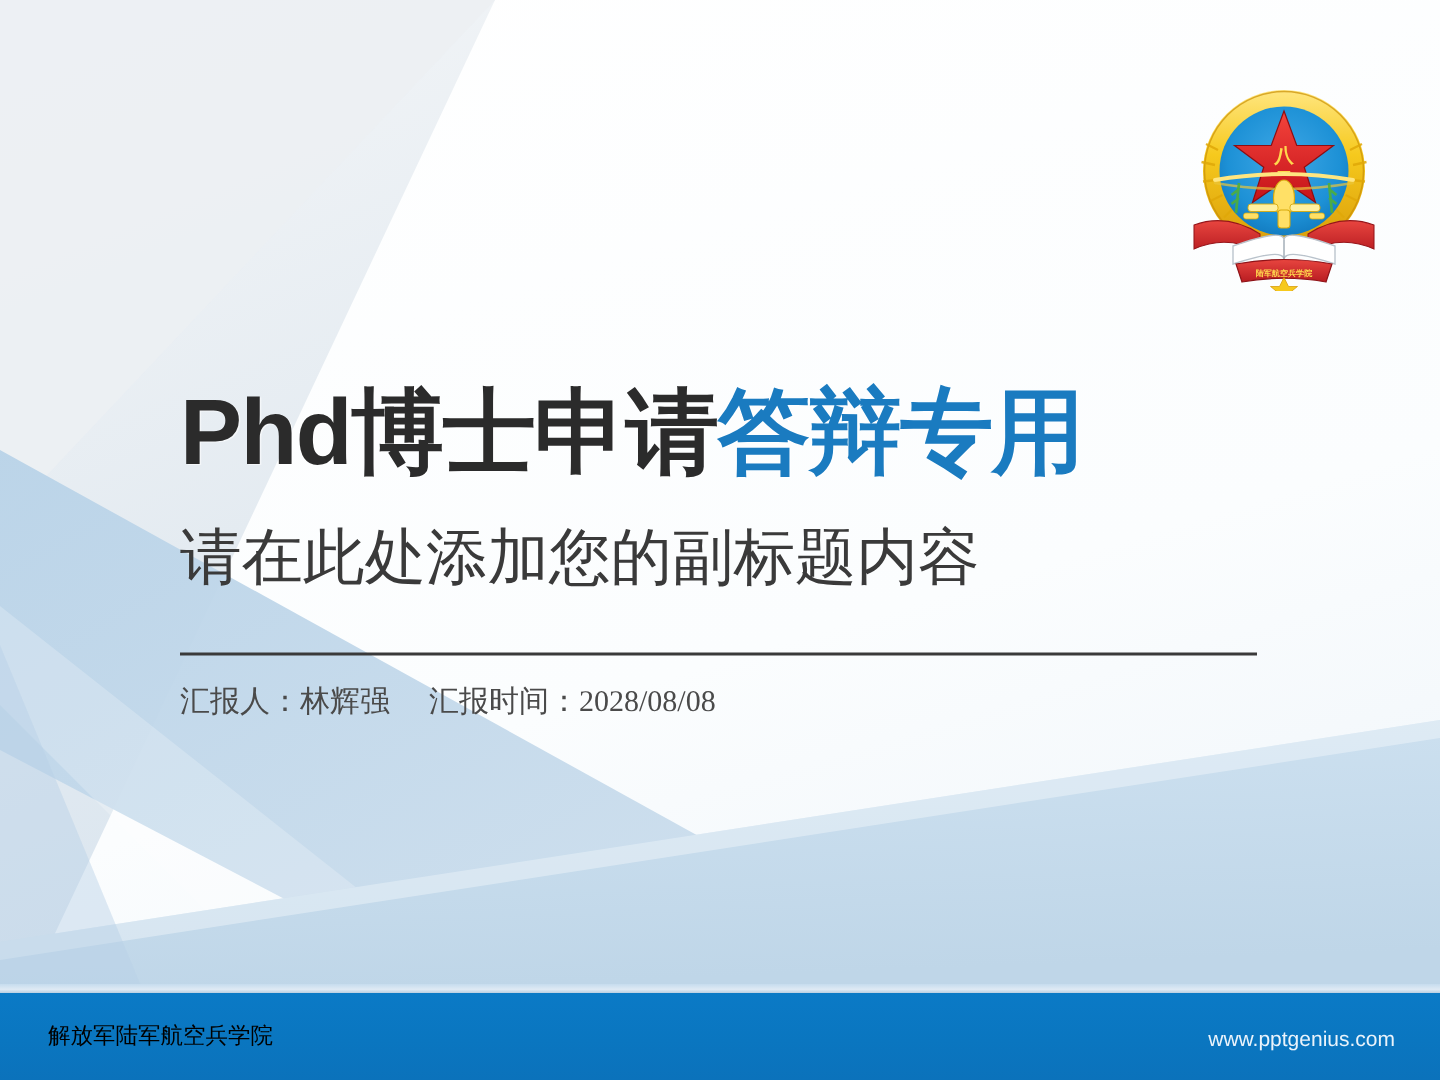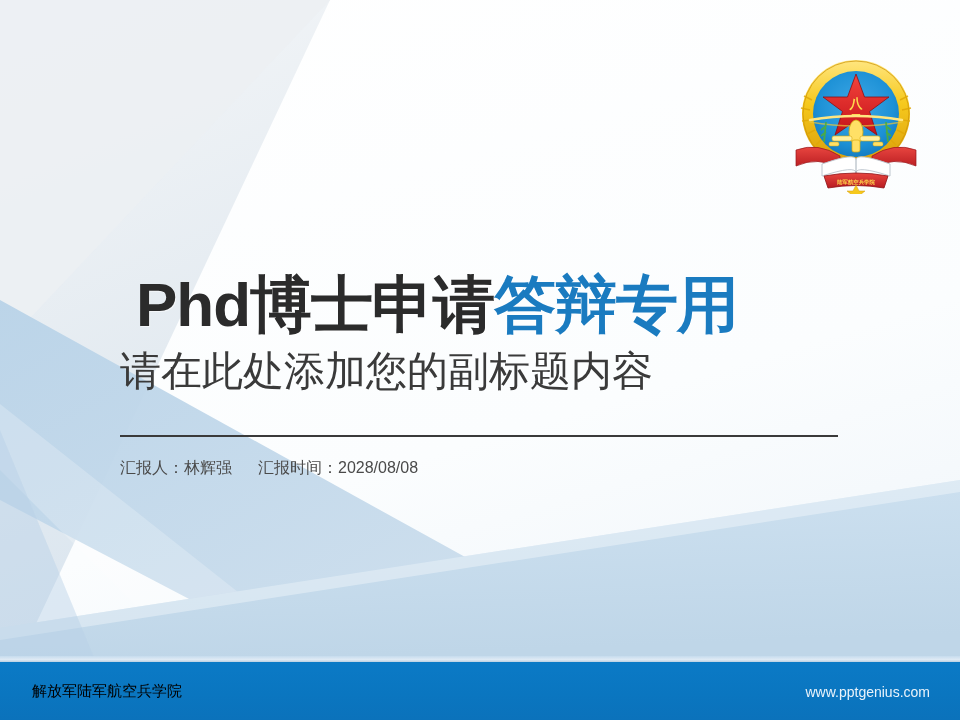--- a/index.html
+++ b/index.html
@@ -34,21 +34,21 @@
     top: 52px;
     width: 136px;
     height: 142px;
   }
 
   
   #title {
     position: absolute;
     left: 120px;
     top: 252px;
-    margin: 16px;
+    margin: 0;
     font-size: 62px;
     line-height: 74px;
     font-weight: bold;
     letter-spacing: -1px;
     color: #2b2b2b;
     white-space: nowrap;
     text-shadow: 1px 1px 0 rgba(255,255,255,0.55);
   }
   #title .accent { color: #1a7bc0; }
 
@@ -70,24 +70,25 @@
     top: 435px;
     width: 718px;
     height: 2px;
     background: #3a3a3a;
   }
 
   #byline {
     position: absolute;
     left: 120px;
     top: 453px;
-    font-size: 16px;
+    font-size: 20px;
     line-height: 30px;
     color: #4a4a4a;
     white-space: nowrap;
+    font-family: Liberation Serif, serif;
   }
   #byline .gap { display: inline-block; width: 26px; }
 
   
   #footer-strip {
     position: absolute;
     left: 0;
     top: 656px;
     width: 960px;
     height: 6px;

